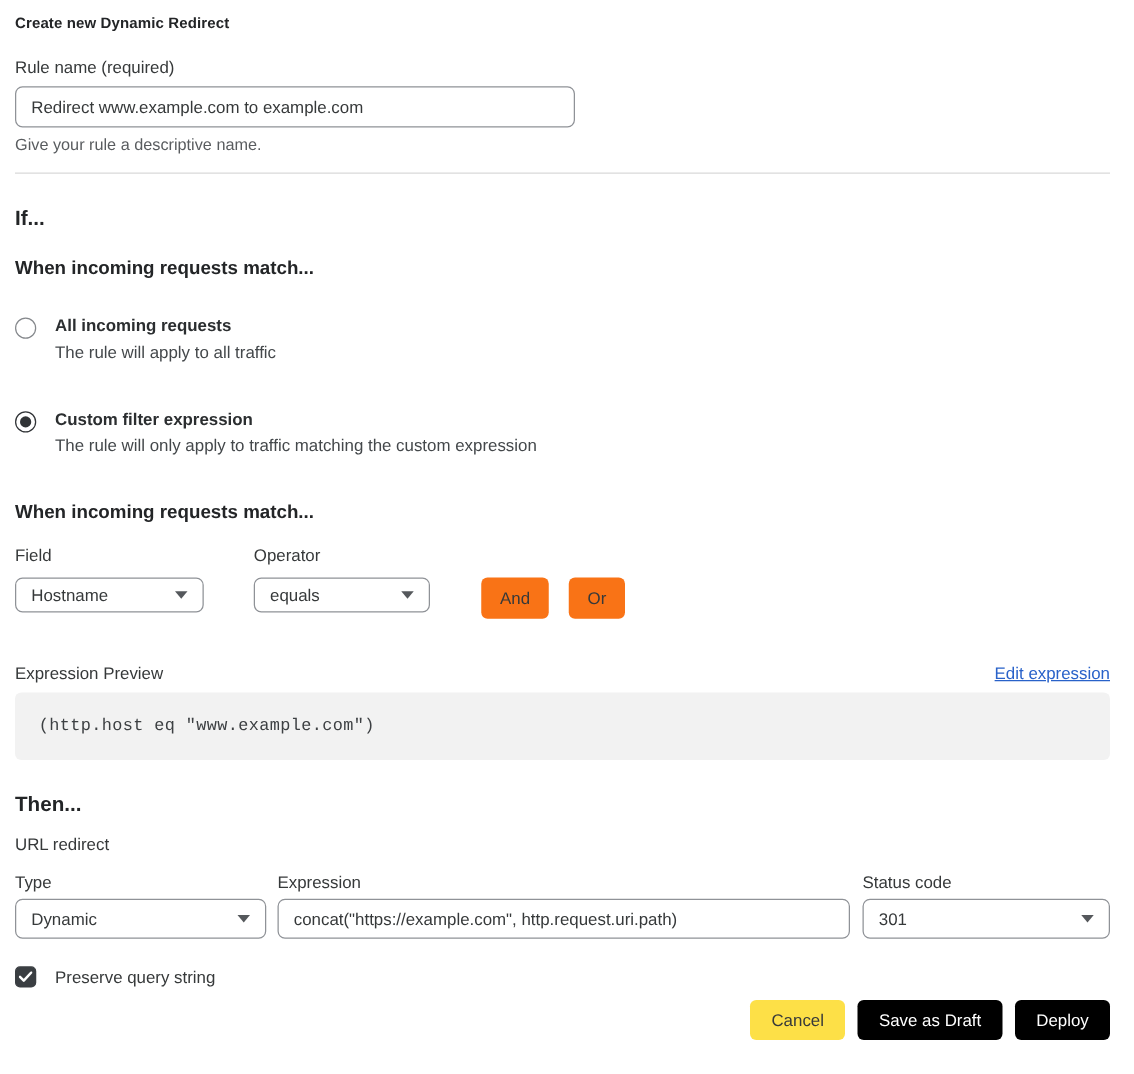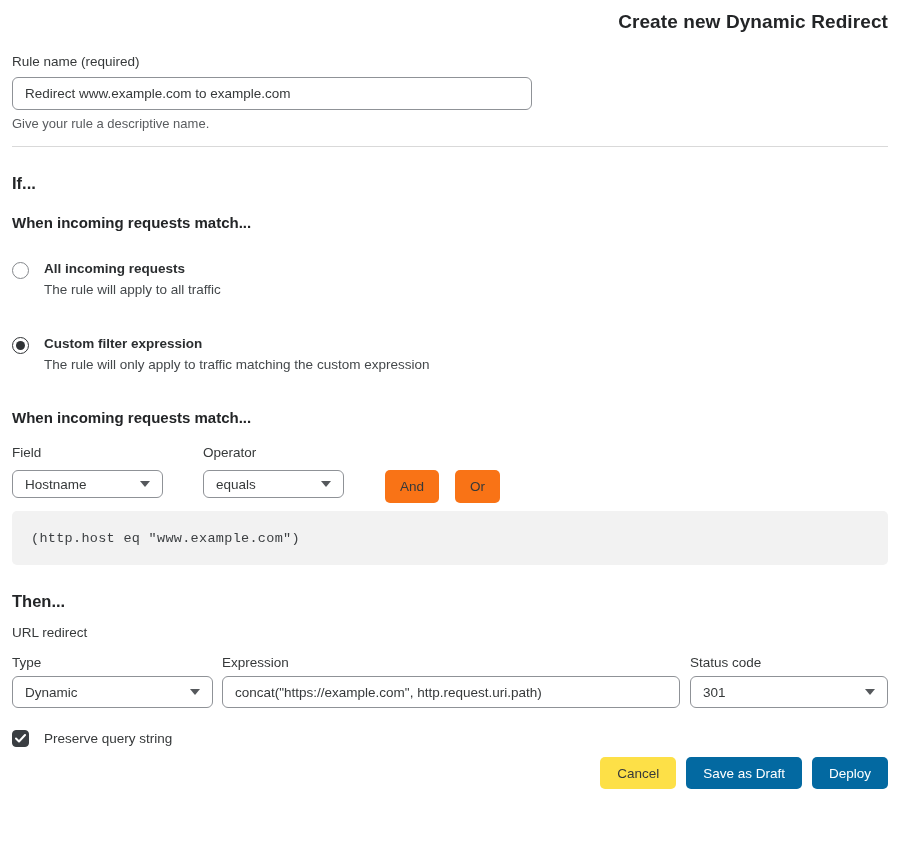--- a/index.html
+++ b/index.html
@@ -4,38 +4,38 @@
 <style>
   * { box-sizing: border-box; margin: 0; padding: 0; }
   html, body { width: 907px; height: 859px; background: #ffffff; overflow: hidden; }
   body {
     font-family: "Liberation Sans", sans-serif;
     color: #36393a;
     font-size: 13.5px;
   }
   .container { padding: 11px 19px 0 12px; }
 
-  .page-title { font-size: 19px; font-weight: 700; color: #232527; letter-spacing: .1px; text-align: right; }
+  .page-title { font-size: 12px; font-weight: 700; color: #232527; letter-spacing: .1px; }
 
   .form-label { margin-top: 21px; font-size: 13.5px; color: #36393a; }
   .text-input {
     display: block;
     margin-top: 8px;
     height: 33px;
     border: 1px solid #8f9297;
     border-radius: 6px;
     padding: 0 12px;
     font-family: "Liberation Sans", sans-serif;
     font-size: 13.5px;
     color: #36393a;
     background: #fff;
     outline: none;
     width: 100%;
   }
-  .rule-name-input { width: 520px; }
+  .rule-name-input { width: 448px; }
   .help-text { margin-top: 6px; font-size: 13px; color: #595c5f; }
 
   .divider { border: none; border-top: 1px solid #d9d9d9; margin-top: 15px; }
 
   .section-heading { margin-top: 27px; font-size: 16.5px; font-weight: 700; color: #232527; }
   .sub-heading { margin-top: 21px; font-size: 15px; font-weight: 700; color: #232527; }
   .sub-heading.second { margin-top: 37px; }
 
   
   .radio-option { display: flex; margin-top: 30px; cursor: pointer; }
@@ -111,21 +111,21 @@
   .checkbox:not([data-checked="true"]) svg { display: none; }
   .checkbox-label { margin-left: 15px; font-size: 13.5px; color: #36393a; }
 
   
   .footer { margin-top: 10px; display: flex; justify-content: flex-end; align-items: center; }
   .btn {
     height: 32px; border: none; border-radius: 5px; padding: 0 17px;
     font-family: "Liberation Sans", sans-serif; font-size: 13.5px; cursor: pointer;
   }
   .btn-secondary { background: #fde047; color: #36393a; }
-  .btn-primary { background: #0369a1; color: #ffffff; }
+  .btn-primary { background: #000000; color: #ffffff; }
   .btn + .btn { margin-left: 10px; }
 </style>
 </head>
 <body>
 
 <div class="container">
 
   <h1 class="page-title">Create new Dynamic Redirect</h1>
 
   <div class="form-label">Rule name (required)</div>
@@ -169,20 +169,24 @@
         <span>equals</span>
         <span class="caret"></span>
       </div>
     </div>
     <div class="connector-group">
       <button class="connector-btn">And</button>
       <button class="connector-btn">Or</button>
     </div>
   </div>
 
+  <div class="preview-header">
+    <span class="preview-label">Expression Preview</span>
+    <a class="edit-link">Edit expression</a>
+  </div>
   <div class="code-block">(http.host eq "www.example.com")</div>
 
   <h2 class="section-heading">Then...</h2>
   <div class="plain-text">URL redirect</div>
 
   <div class="then-row">
     <div class="type-col">
       <div class="col-label">Type</div>
       <div class="select">
         <span>Dynamic</span>

